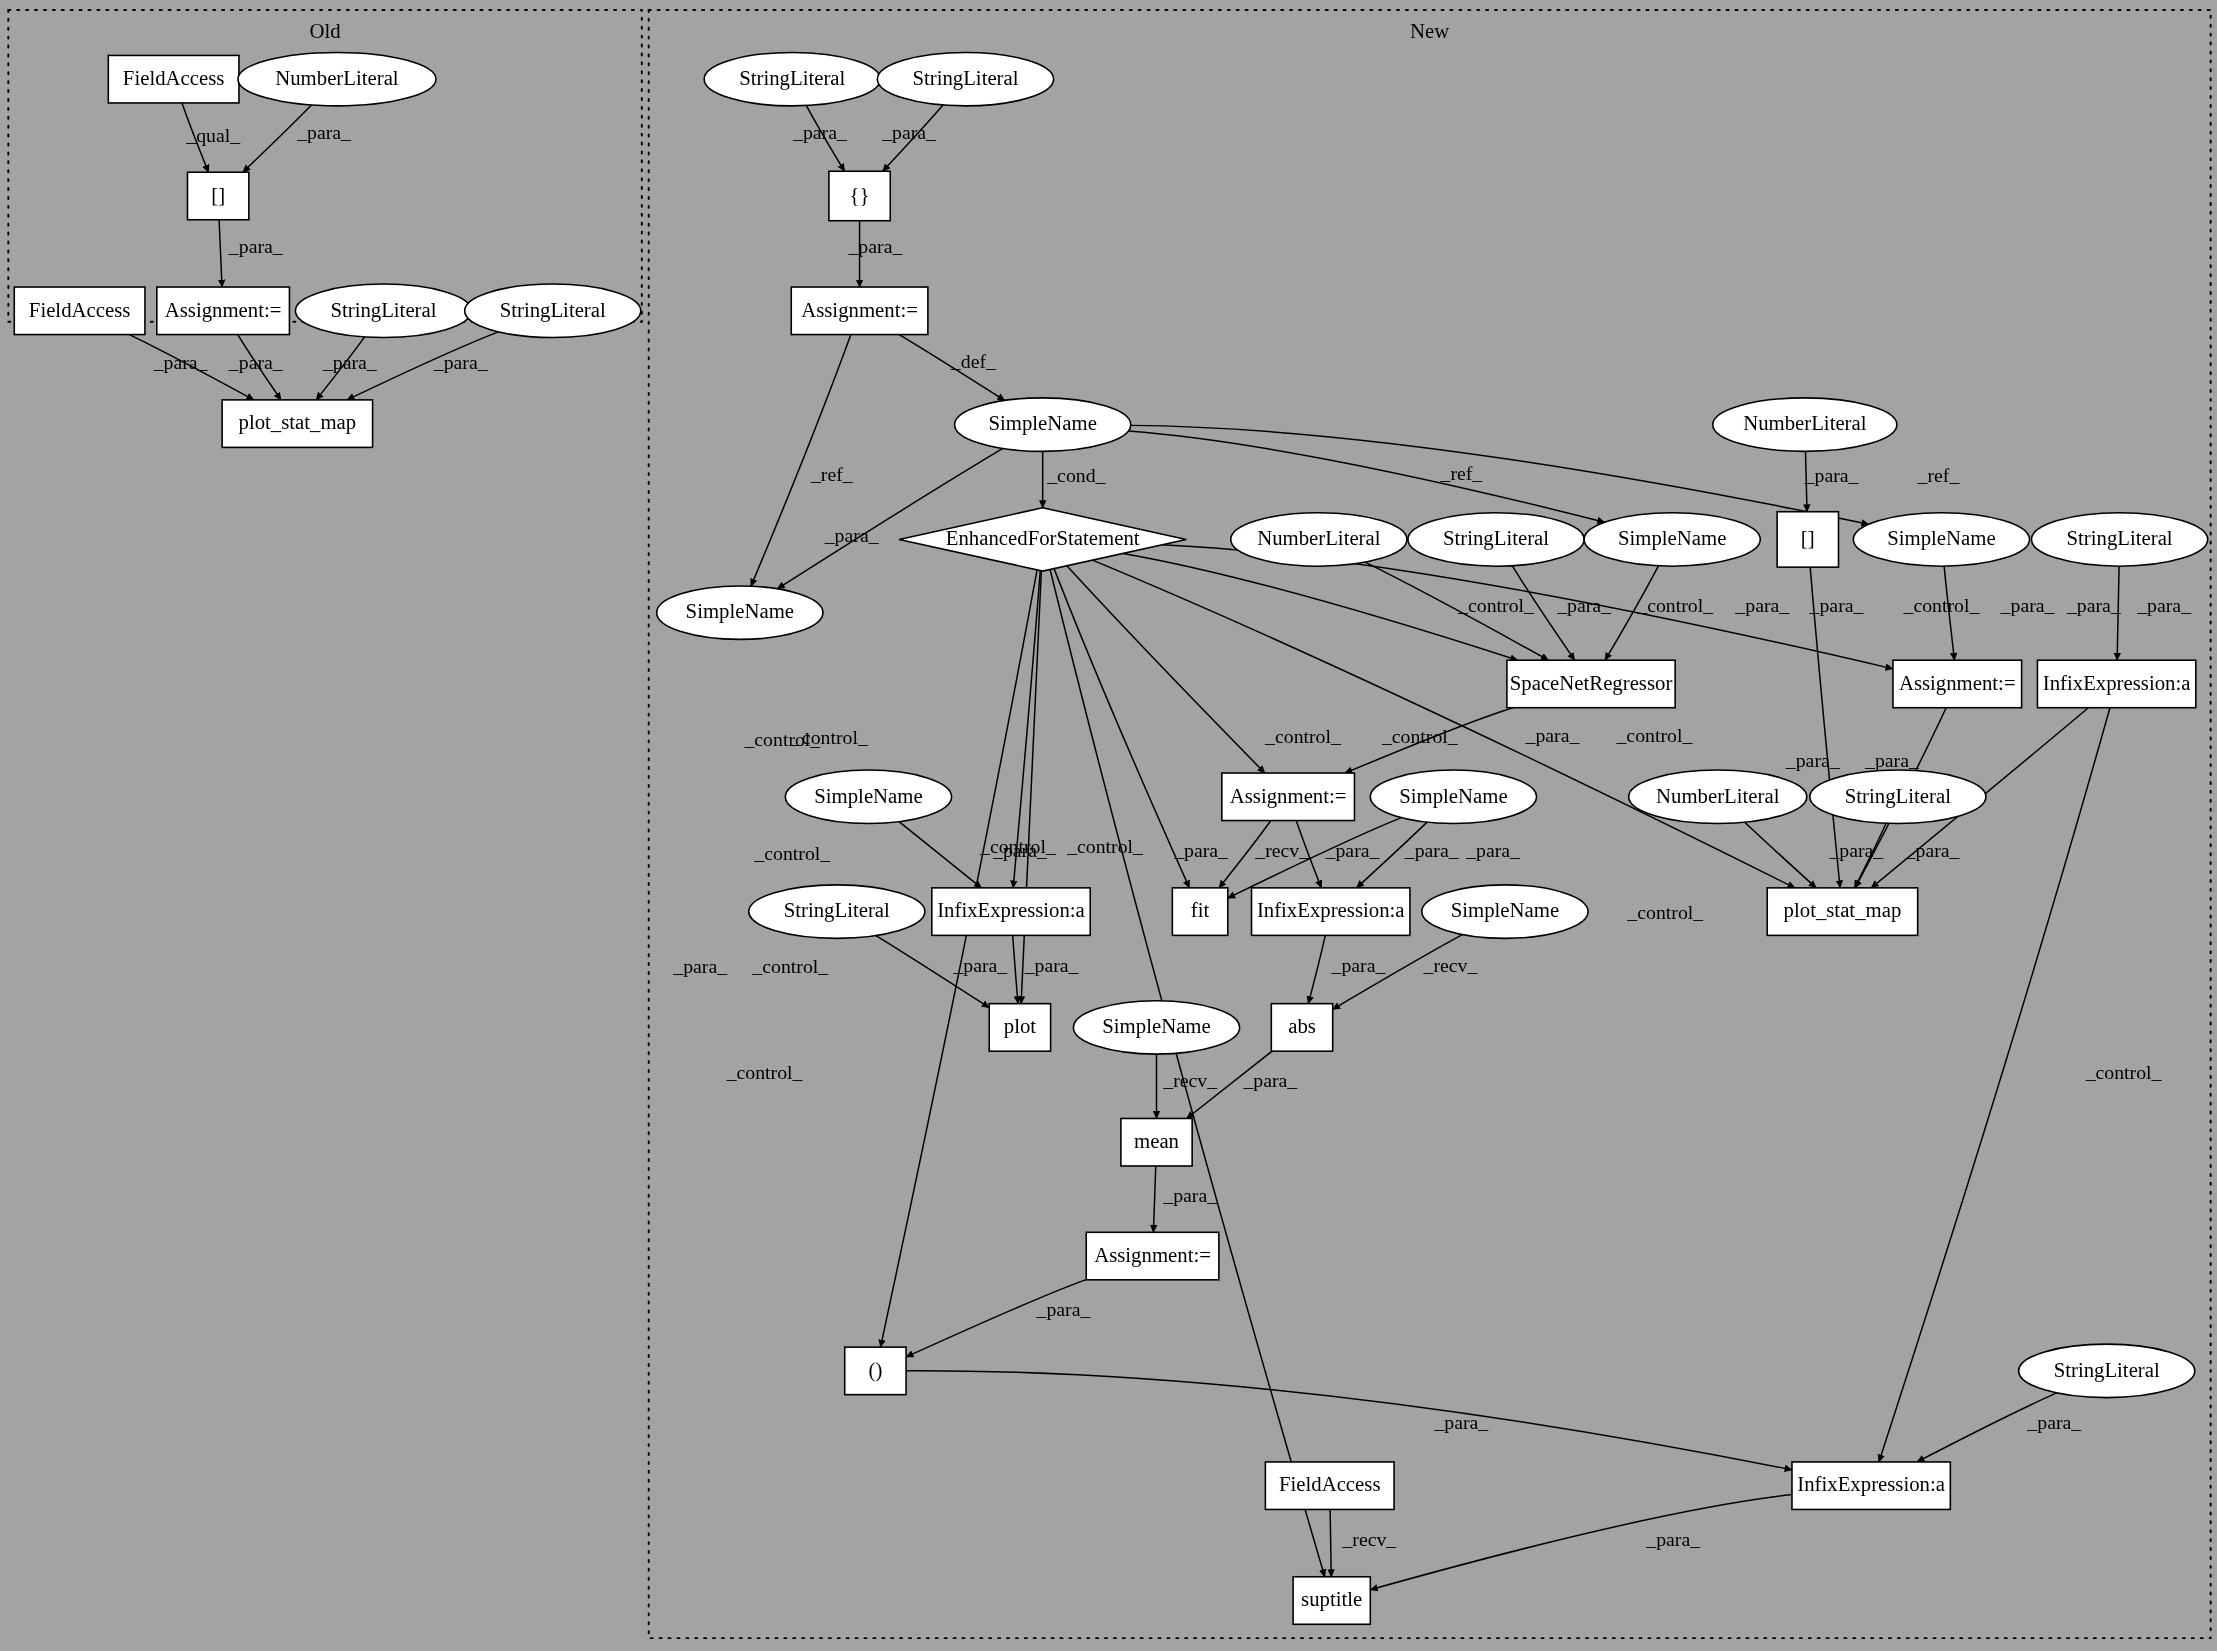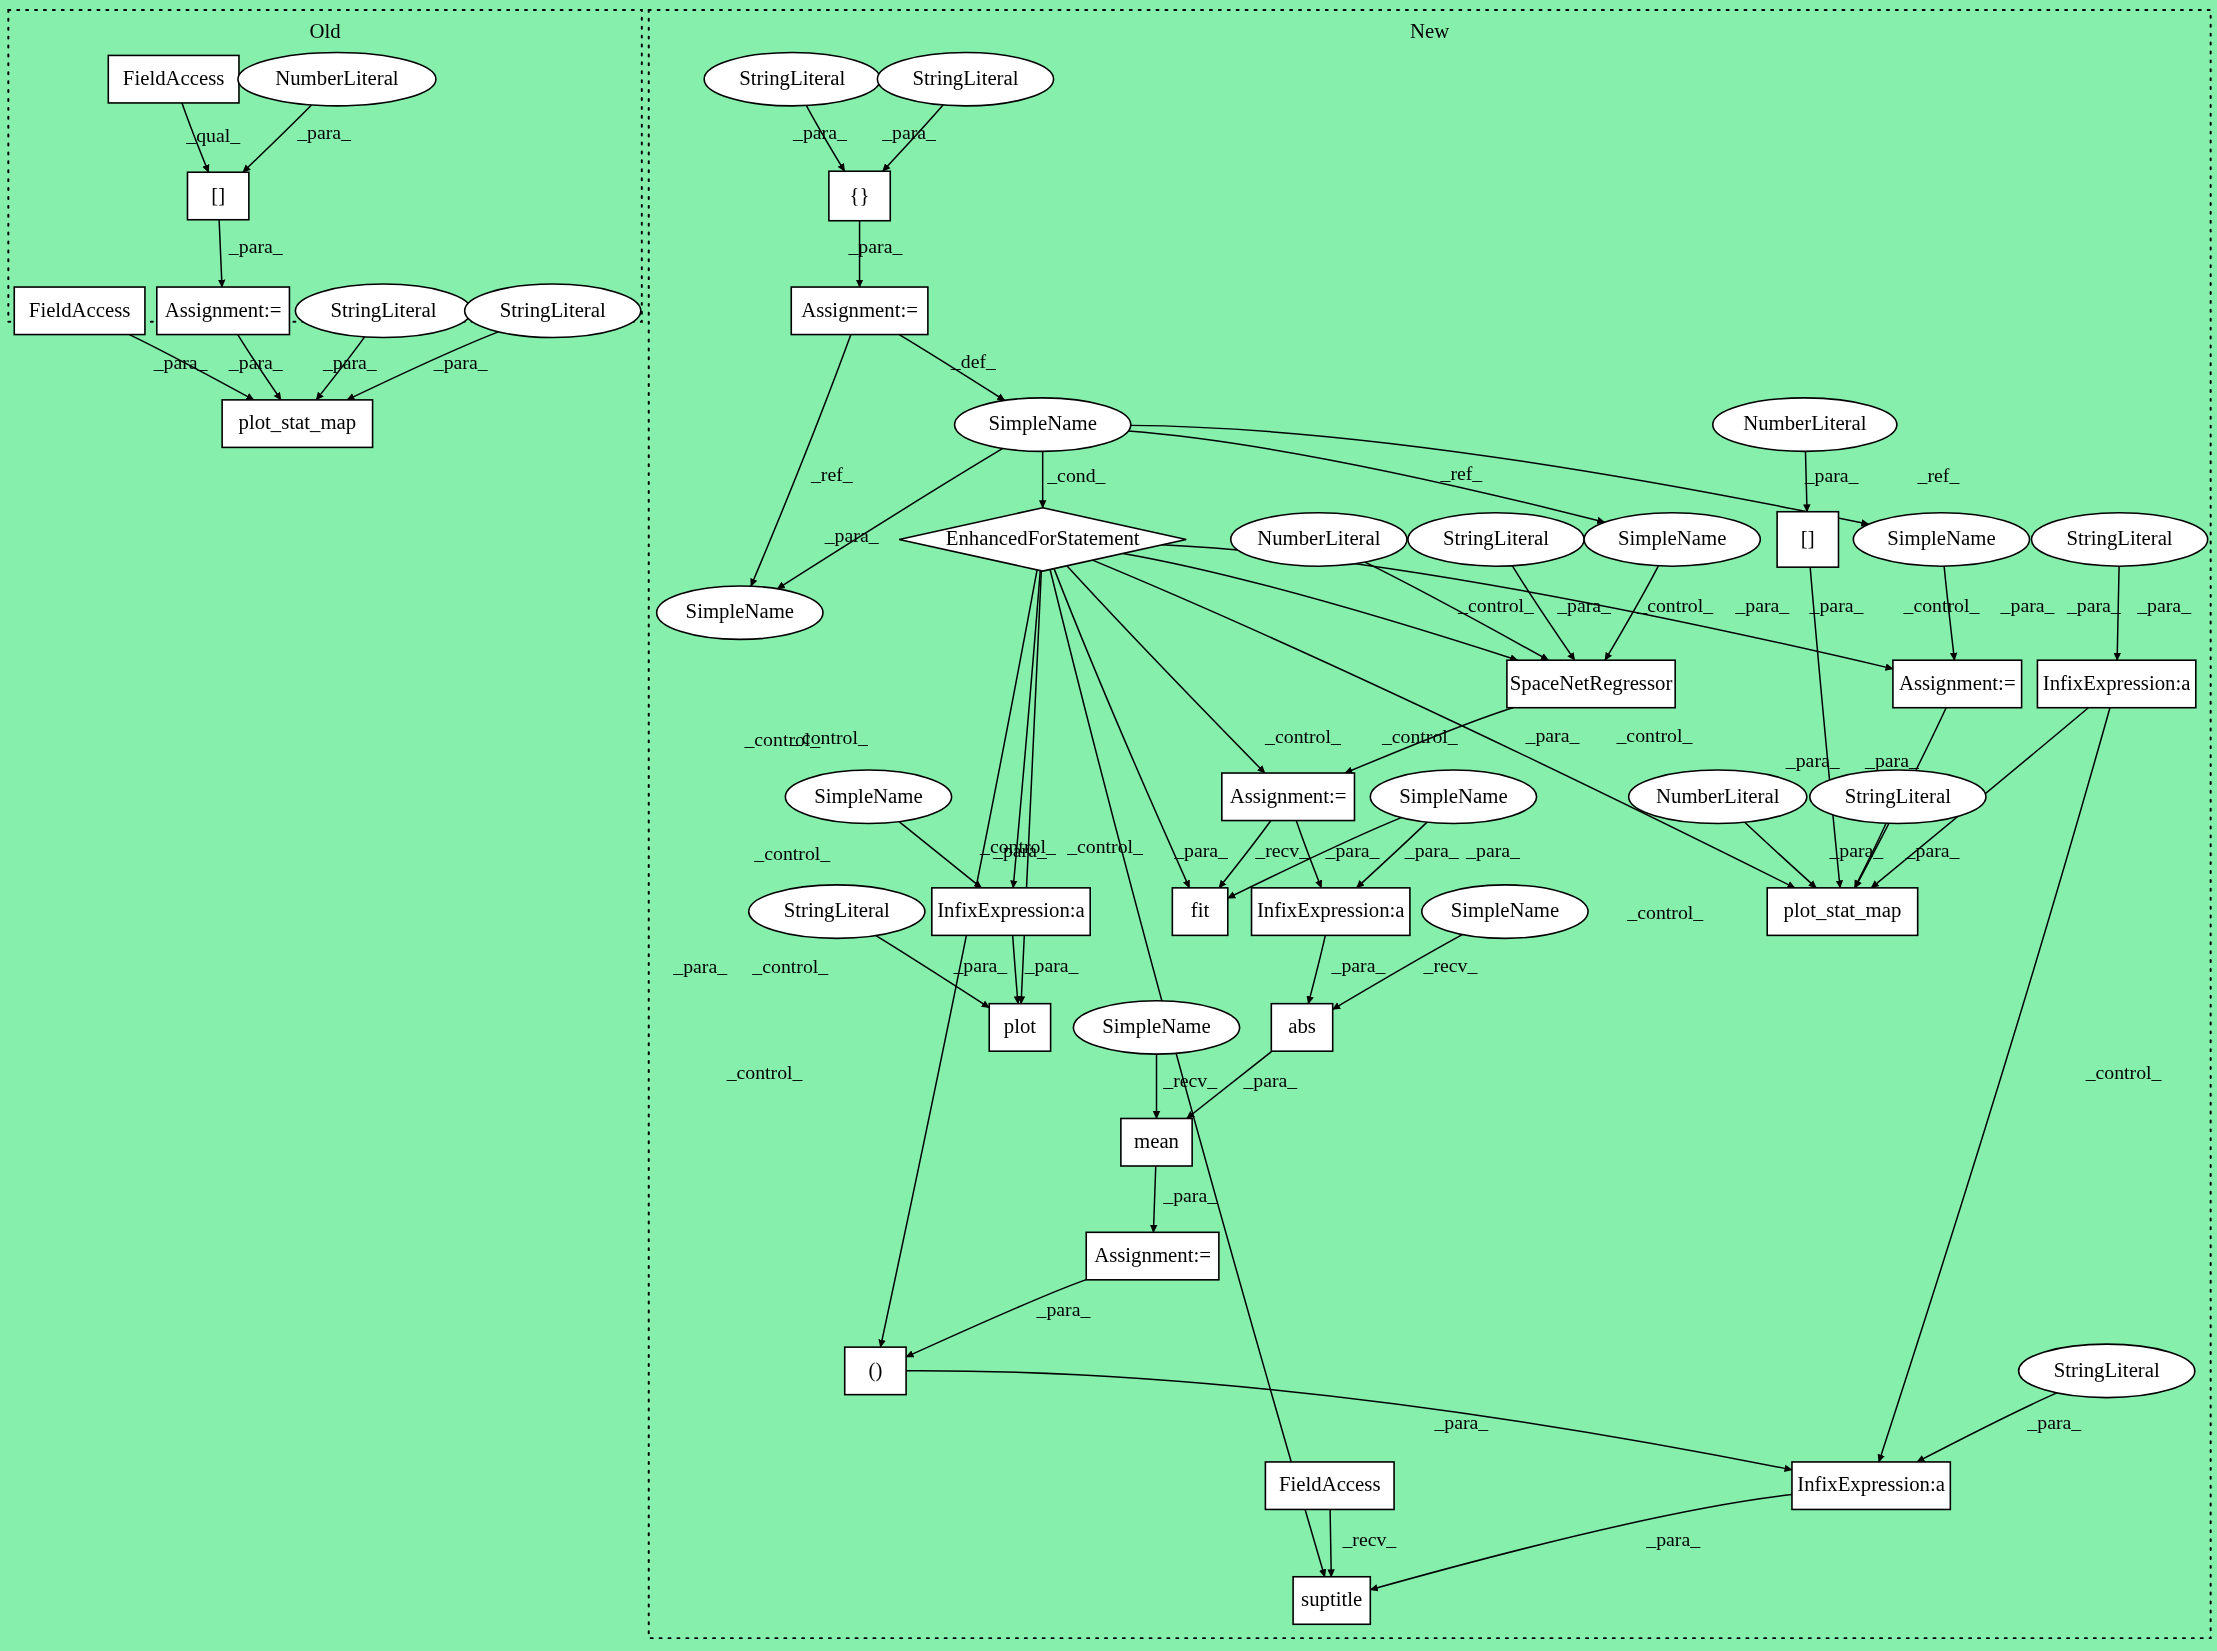--- a/index.html
+++ b/index.html
@@ -1,16 +1,16 @@
 <!DOCTYPE html>
 <html><head>
 <meta charset="utf-8">
 <style>
   html,body{margin:0;padding:0;background:#ffffff;}
-  #root{position:relative;width:2218px;height:1651px;background:#86efac;
+  #root{position:relative;width:2218px;height:1651px;background:#a3a3a3;
         font-family:"Liberation Serif","DejaVu Serif",serif;}
   svg{position:absolute;left:0;top:0;width:2218px;height:1651px;overflow:visible;}
   .cluster{fill:none;stroke:#000;stroke-width:2;stroke-dasharray:2 7;stroke-linecap:round;}
   .node-shape{fill:#fff;stroke:#000;stroke-width:1.6;}
   .node-label{font-size:21px;fill:#000;text-anchor:middle;dominant-baseline:middle;
               font-family:"Liberation Serif","DejaVu Serif",serif;}
   .cluster-title{font-size:21px;fill:#000;text-anchor:middle;
               font-family:"Liberation Serif","DejaVu Serif",serif;}
   .edge{fill:none;stroke:#000;stroke-width:1.5;}
   .edge-label{font-size:20px;fill:#000;text-anchor:middle;

